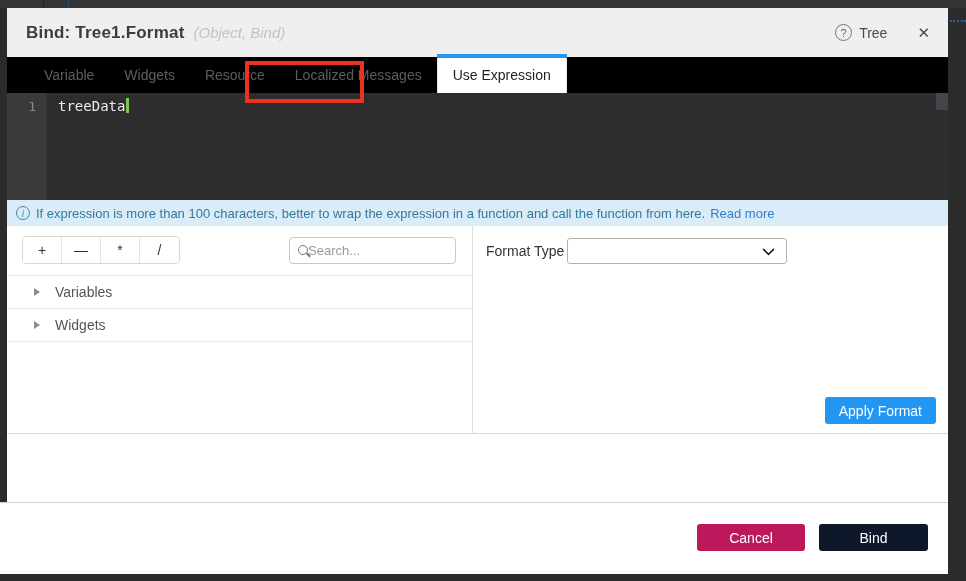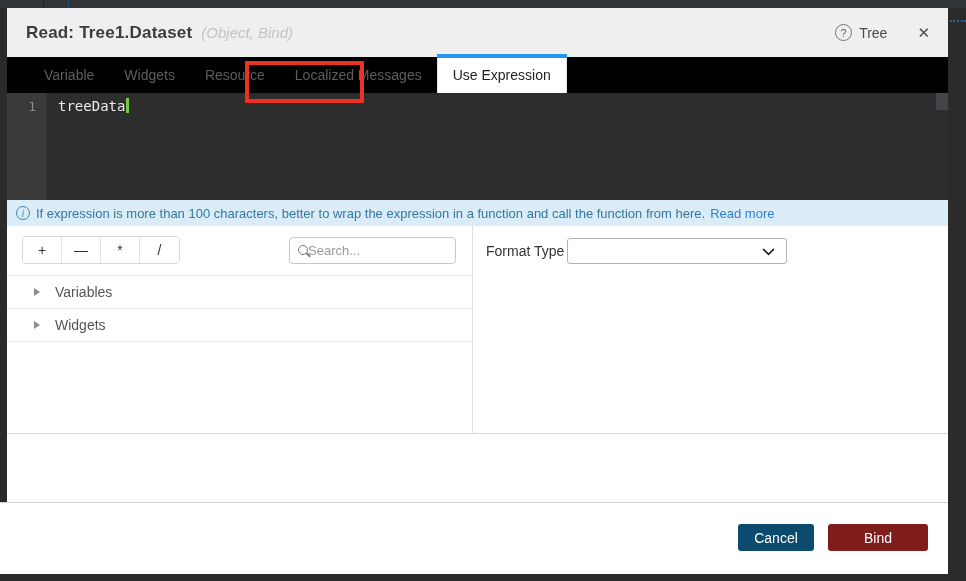--- a/index.html
+++ b/index.html
@@ -94,40 +94,40 @@
                       background:#2196f3; color:#fff; font-size:14px; border:none; border-radius:3px; cursor:pointer;
                       font-family:"Liberation Sans",sans-serif; }
 
   .empty-section { height:68px; background:#fff; }
 
   .dlg-footer { position:absolute; left:-7px; right:0; top:494px; bottom:0; background:#fff;
                 border-top:1px solid #cfcfcf; display:flex; justify-content:flex-end;
                 align-items:flex-start; padding:21px 20px 0 0; gap:14px; }
   .btn { height:27px; border:none; border-radius:3px; color:#fff; font-size:14px; cursor:pointer;
          font-family:"Liberation Sans",sans-serif; }
-  .btn-cancel { width:76px; background:#0c4a6e; }
-  .btn-bind { width:100px; background:#7f1d1d; }
+  .btn-cancel { width:108px; background:#be185d; }
+  .btn-bind { width:109px; background:#0f172a; }
 </style>
 </head>
 <body>
 
 <div id="screen">
 
   <div class="top-bar">
     <div class="sep1"></div>
     <div class="sep2"></div>
   </div>
   <div class="bg-dotted-line"></div>
 
   <div class="annotation-box"></div>
 
   <div class="dialog">
 
     <div class="dlg-header">
-      <span class="dlg-title">Read: Tree1.Dataset</span>
+      <span class="dlg-title">Bind: Tree1.Format</span>
       <span class="dlg-subtitle">(Object, Bind)</span>
       <span class="header-spacer"></span>
       <span class="help-btn">
         <span class="help-icon">?</span>
         <span class="help-label">Tree</span>
       </span>
       <span class="close-btn">✕</span>
     </div>
 
     <div class="tab-bar">
@@ -183,20 +183,21 @@
       </div>
 
       <div class="right-panel">
         <div class="format-row">
           <span class="format-label">Format Type</span>
           <div class="format-select">
             <span></span>
             <span class="chevron-down-icon"></span>
           </div>
         </div>
+        <button class="apply-format-btn">Apply Format</button>
       </div>
 
     </div>
 
     <div class="empty-section"></div>
 
     <div class="dlg-footer">
       <button class="btn btn-cancel">Cancel</button>
       <button class="btn btn-bind">Bind</button>
     </div>

